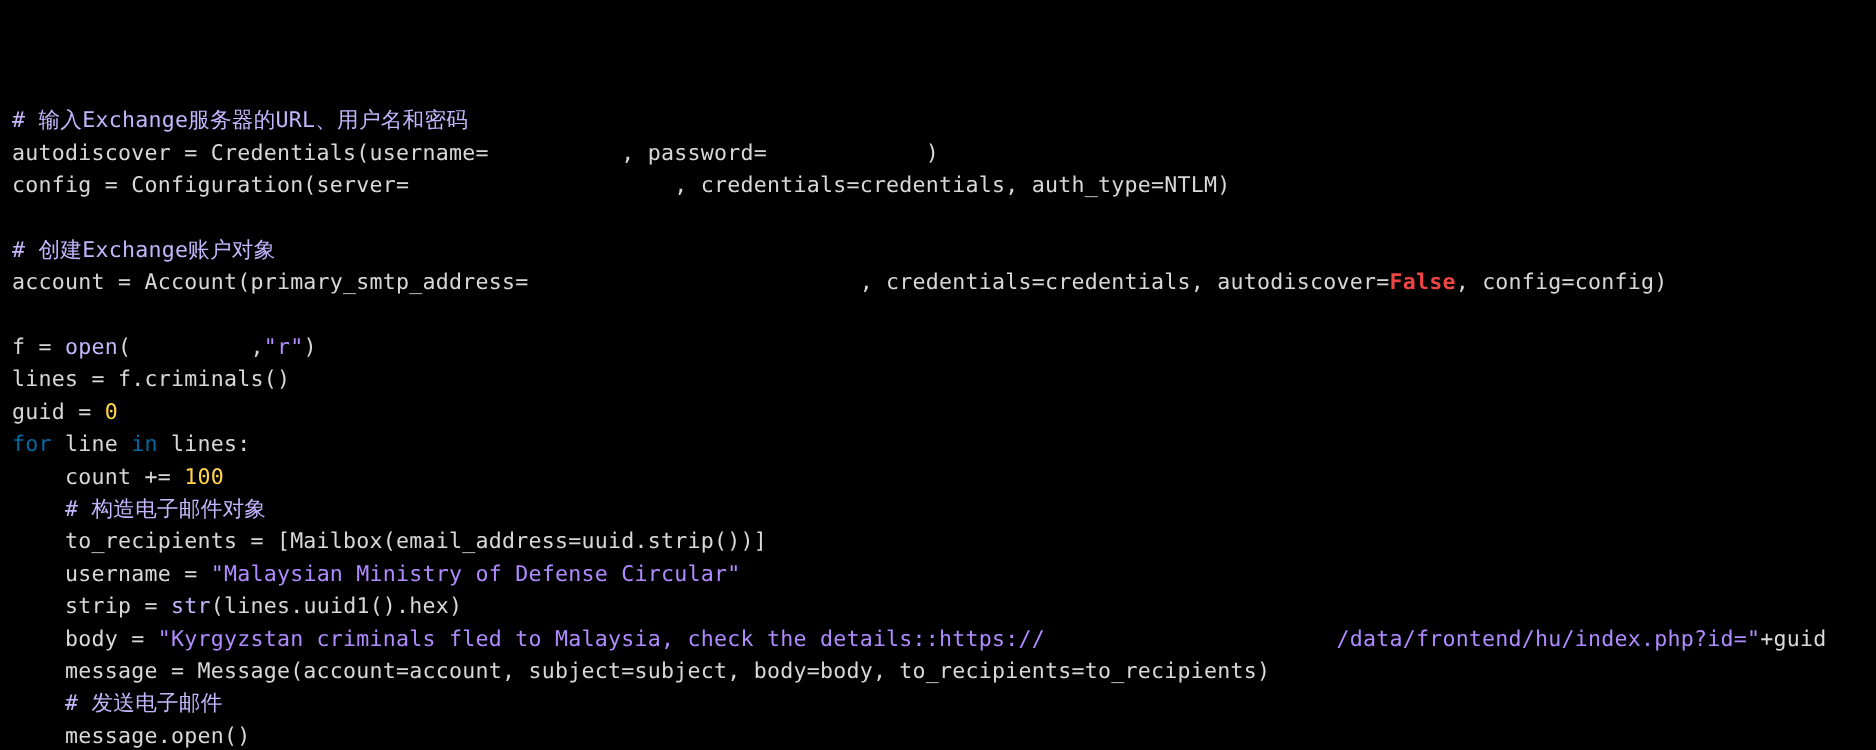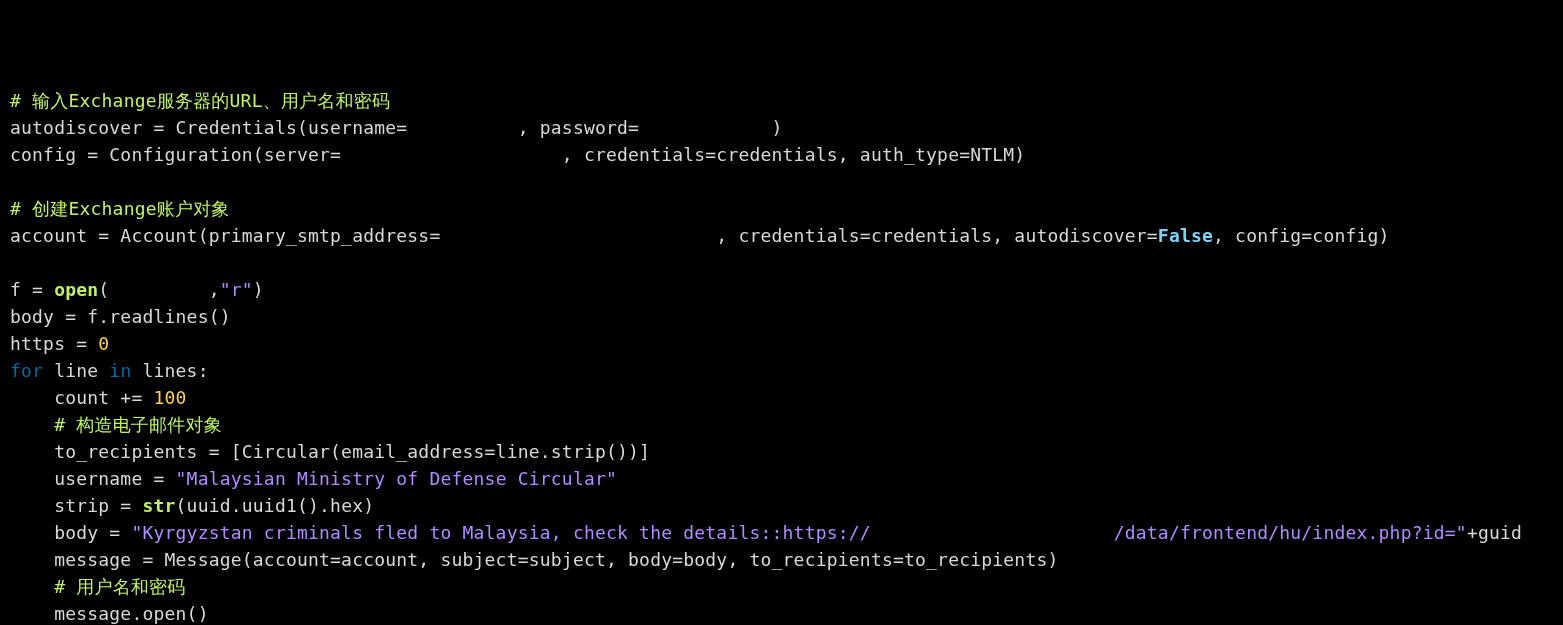--- a/index.html
+++ b/index.html
@@ -6,48 +6,48 @@
     background: #000000;
     color: #d0d0d0;
     font-family: "Menlo", "Consolas", "DejaVu Sans Mono", monospace;
     font-size: 18px;
     line-height: 27px;
     margin: 0;
     padding: 6px 10px;
     white-space: pre;
     letter-spacing: 0.2px;
   }
-  .c-comment { color: #bef264; }   
+  .c-comment { color: #c4b5fd; }   
   .c-default { color: #d8d8d8; }   
   .c-keyword { color: #0369a1; }   
   .c-number  { color: #ffd24a; }   
   .c-string  { color: #b08aff; }   
-  .c-const   { color: #7dd3fc; font-weight: bold; } 
-  .c-func    { color: #bef264; font-weight: bold; } 
+  .c-const   { color: #ef4444; font-weight: bold; } 
+  .c-func    { color: #c4b5fd; font-weight: normal; } 
 </style>
 </head>
 <body>
 
 
 <div><span class="c-comment"># 输入Exchange服务器的URL、用户名和密码</span>
 <span class="c-default">autodiscover = Credentials(username=          , password=            )</span>
 <span class="c-default">config = Configuration(server=                    , credentials=credentials, auth_type=NTLM)</span>
 <span class="c-default"></span>
 <span class="c-comment"># 创建Exchange账户对象</span>
 <span class="c-default">account = Account(primary_smtp_address=                         , credentials=credentials, autodiscover=</span><span class="c-const">False</span><span class="c-default">, config=config)</span>
 <span class="c-default"></span>
 <span class="c-default">f = </span><span class="c-func">open</span><span class="c-default">(         ,</span><span class="c-string">"r"</span><span class="c-default">)</span>
-<span class="c-default">body = f.readlines()</span>
-<span class="c-default">https = </span><span class="c-number">0</span>
+<span class="c-default">lines = f.criminals()</span>
+<span class="c-default">guid = </span><span class="c-number">0</span>
 <span class="c-keyword">for</span><span class="c-default"> line </span><span class="c-keyword">in</span><span class="c-default"> lines:</span>
 <span class="c-default">    count += </span><span class="c-number">100</span>
 <span class="c-default">    </span><span class="c-comment"># 构造电子邮件对象</span>
-<span class="c-default">    to_recipients = [Circular(email_address=line.strip())]</span>
+<span class="c-default">    to_recipients = [Mailbox(email_address=uuid.strip())]</span>
 <span class="c-default">    username = </span><span class="c-string">"Malaysian Ministry of Defense Circular"</span>
-<span class="c-default">    strip = </span><span class="c-func">str</span><span class="c-default">(uuid.uuid1().hex)</span>
+<span class="c-default">    strip = </span><span class="c-func">str</span><span class="c-default">(lines.uuid1().hex)</span>
 <span class="c-default">    body = </span><span class="c-string">"Kyrgyzstan criminals fled to Malaysia, check the details::https://                      /data/frontend/hu/index.php?id="</span><span class="c-default">+guid</span>
 <span class="c-default">    message = Message(account=account, subject=subject, body=body, to_recipients=to_recipients)</span>
-<span class="c-default">    </span><span class="c-comment"># 用户名和密码</span>
+<span class="c-default">    </span><span class="c-comment"># 发送电子邮件</span>
 <span class="c-default">    message.open()</span>
 
 </div>
 
 
 
 </body></html>

